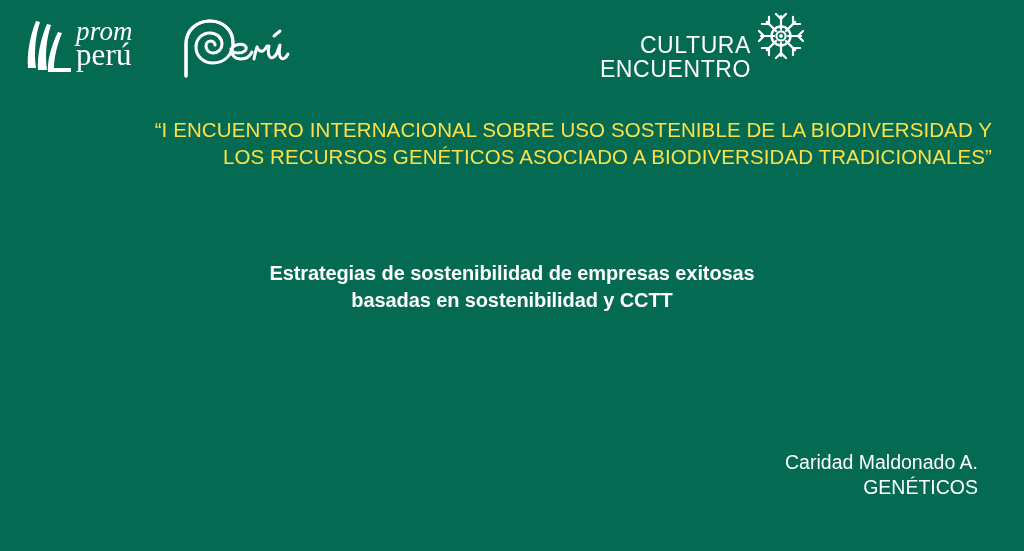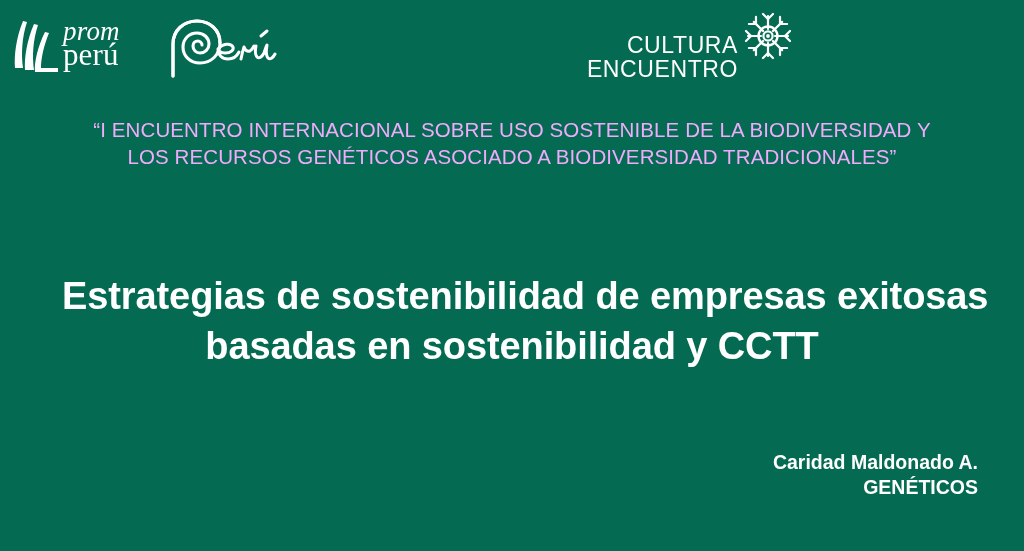--- a/index.html
+++ b/index.html
@@ -16,21 +16,21 @@
     overflow: hidden;
     font-family: "Liberation Sans", sans-serif;
     color: #ffffff;
     -webkit-font-smoothing: antialiased;
   }
 
   
   .logo-bar {
     position: absolute;
     top: 0;
-    left: 0;
+    left: 13px;
     width: 832px;
     height: 100px;
     text-decoration: underline;
   }
 
   
   .promperu-logo {
     position: absolute;
     left: 14px;
     top: 18px;
@@ -102,55 +102,55 @@
   }
   .cultura-mark svg { display: block; }
 
   
   .event-title {
     position: absolute;
     left: 50%;
     transform: translateX(-50%);
     top: 116px;
     width: 960px;
-    text-align: center;
+    text-align: right;
     font-size: 20.5px;
     line-height: 1.32;
     letter-spacing: 0.1px;
-    color: #f0abfc;
+    color: #fde047;
   }
   .event-title span { display: block; white-space: nowrap; }
 
   
   .main-title {
     position: absolute;
     left: 50%;
     transform: translateX(-50%);
     top: 247px;
     width: 900px;
     text-align: center;
-    font-size: 38px;
+    font-size: 20px;
     font-weight: bold;
     line-height: 1.31;
     letter-spacing: -0.1px;
     color: #ffffff;
   }
   .main-title span { display: block; white-space: nowrap; }
 
   
   .author-block {
     position: absolute;
     right: 46px;
     top: 450px;
     text-align: right;
     font-size: 19.5px;
     line-height: 1.28;
     color: #ffffff;
   }
-  .author-block span { display: block; white-space: nowrap; font-weight: bold; }
+  .author-block span { display: block; white-space: nowrap; }
 </style>
 </head>
 <body>
 
 <div id="slide" style="background: rgb(4, 106, 82);">
 
   <div class="logo-bar">
 
     <div class="promperu-logo">
       <span class="promperu-mark">

